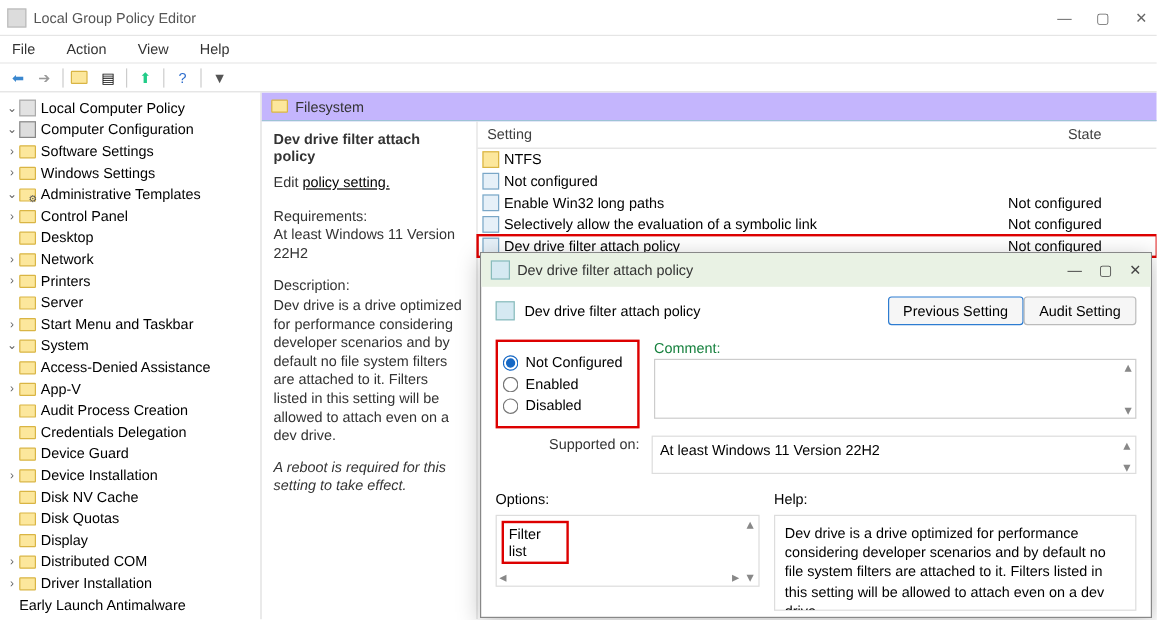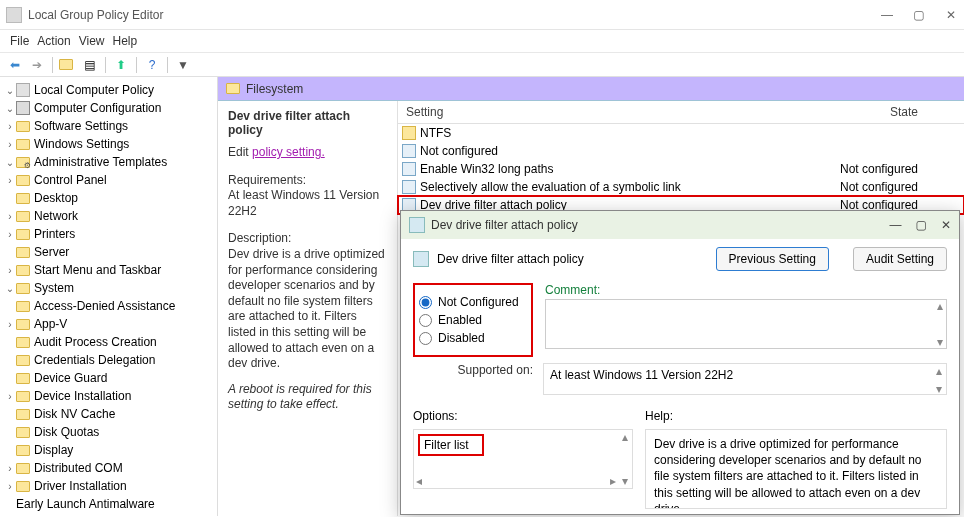--- a/index.html
+++ b/index.html
@@ -6,21 +6,21 @@
 body { background: #fff; width: 964px; height: 517px; overflow: hidden; position: relative; }
 
 
 .titlebar { display: flex; align-items: center; height: 30px; padding: 0 6px; border-bottom: 1px solid #e5e5e5; }
 .titlebar .app-icon { width: 16px; height: 16px; margin-right: 6px; background: #dcdcdc; border: 1px solid #bbb; }
 .titlebar .title { flex: 1; color: #555; }
 .win-controls { display: flex; gap: 18px; }
 .win-controls span { width: 14px; text-align: center; color: #666; cursor: default; }
 
 
-.menubar { display: flex; gap: 8px; padding: 4px 10px; border-bottom: 1px solid #e8e8e8; }
+.menubar { display: flex; gap: 26px; padding: 4px 10px; border-bottom: 1px solid #e8e8e8; }
 .menubar span { color: #333; }
 
 
 .toolbar { display: flex; align-items: center; gap: 4px; padding: 2px 6px; border-bottom: 1px solid #e0e0e0; height: 24px; }
 .toolbar .tb-btn { width: 18px; height: 18px; display: flex; align-items: center; justify-content: center; }
 .toolbar .sep { width: 1px; height: 16px; background: #ccc; margin: 0 2px; }
 .arrow-left { color: #3a87cf; }
 .arrow-right { color: #999; }
 
 
@@ -41,21 +41,21 @@
 .indent-4 { padding-left: 56px; }
 
 
 .crumb-bar { background:#c4b5fd; display:flex; align-items:center; height:24px; padding:0 8px; border-bottom:1px solid #9ec3d6; }
 .crumb-bar .folder { margin-right:6px; }
 .crumb-bar span.title { color:#333; font-weight:400; }
 
 .detail-body { display:flex; flex:1; overflow:hidden; }
 .desc-col { width:180px; padding:8px 10px; border-right:1px solid #e0e0e0; color:#333; }
 .desc-col h4 { font-size:12px; font-weight:bold; margin-bottom:8px; }
-.desc-col .editlink { color:#a21caf; text-decoration:underline;text-align:center; }
+.desc-col .editlink { color:#000000; text-decoration:underline;text-align:center; }
 .desc-col p { margin:6px 0; line-height:1.3; }
 
 .list-col { flex:1; display:flex; flex-direction:column; }
 .list-head { display:flex; border-bottom:1px solid #e0e0e0; }
 .list-head .col { padding:4px 8px; color:#404040; }
 .list-head .c-setting { flex:1; }
 .list-head .c-state { width:120px; text-align:center; }
 .list-rows { flex:1; }
 .list-row { display:flex; align-items:center; height:18px; padding:0 4px; }
 .list-row .ricon { width:14px; height:14px; margin-right:4px; }
@@ -67,37 +67,37 @@
 
 
 .dialog { position:absolute; left:400px; top:210px; width:560px; height:305px; background:#fff; border:1px solid #888; box-shadow:0 4px 18px rgba(0,0,0,.25); display:flex; flex-direction:column; }
 .dlg-title { background:#e9f2e4; display:flex; align-items:center; height:28px; padding:0 8px; }
 .dlg-title .dlg-icon { width:16px; height:16px; margin-right:6px; background:#d5e9f2; border:1px solid #8bb; }
 .dlg-title .t { flex:1; color:#333; }
 .dlg-title .wc { display:flex; gap:14px; }
 .dlg-title .wc span { color:#444; cursor:default; }
 .dlg-sub { display:flex; align-items:center; padding:8px 12px; gap:8px; }
 .dlg-sub .dlg-icon2 { width:16px; height:16px; background:#d5e9f2; border:1px solid #8bb; }
-.dlg-sub .btns { margin-left:auto; display:flex; gap:24px; }
+.dlg-sub .btns { margin-left:auto; display:flex; gap:0; }
 .dlg-sub button { padding:4px 12px; border:1px solid #bbb; border-radius:3px; background:#f6f6f6; cursor:default; }
 .dlg-sub button.primary { border-color:#2d7cd1; }
 .dlg-grid { display:flex; padding:4px 12px 0 12px; gap:12px; }
 .radio-col { width:120px; border:2px solid #d00; padding:6px 4px; }
 .radio-col label { display:flex; align-items:center; gap:6px; margin:4px 0; }
 .radio-col input { accent-color:#1668c5; }
 .comment-col { flex:1; }
 .comment-col .label { color:#15803d; margin-bottom:2px; }
 .comment-col textarea { width:100%; height:50px; border:1px solid #ccc; resize:none; font:inherit; padding:2px; }
 .support-row { display:flex; align-items:flex-start; padding:6px 12px; gap:10px; }
 .support-row .lab { width:120px; text-align:right; color:#333; }
 .support-row .val-box { flex:1; border:1px solid #ddd; padding:4px 6px; min-height:32px; }
 .opts-row { display:flex; padding:8px 12px 0 12px; gap:12px; }
 .opts-col { width:220px; }
 .opts-col .lab { margin-bottom:6px; }
-.opts-col .filterbox { border:2px solid #d00; padding:2px 4px; display:inline-block; width:66px; }
+.opts-col .filterbox { border:2px solid #d00; padding:2px 4px; display:inline-block; width:56px; }
 .opts-col .scroll-area { border:1px solid #ddd; height:60px; margin-top:4px; position:relative; }
 .help-col { flex:1; }
 .help-col .lab { margin-bottom:6px; }
 .help-col .help-text { border:1px solid #ddd; padding:6px 8px; height:80px; overflow:auto; line-height:1.35; }
 .scroll-v { position:absolute; right:0; top:0; bottom:0; width:14px; display:flex; flex-direction:column; justify-content:space-between; align-items:center; color:#888; }
 .arrow-lr { position:absolute; bottom:0; left:0; right:14px; display:flex; justify-content:space-between; color:#888; padding:0 2px; }
 </style>
 </head>
 <body>
 

